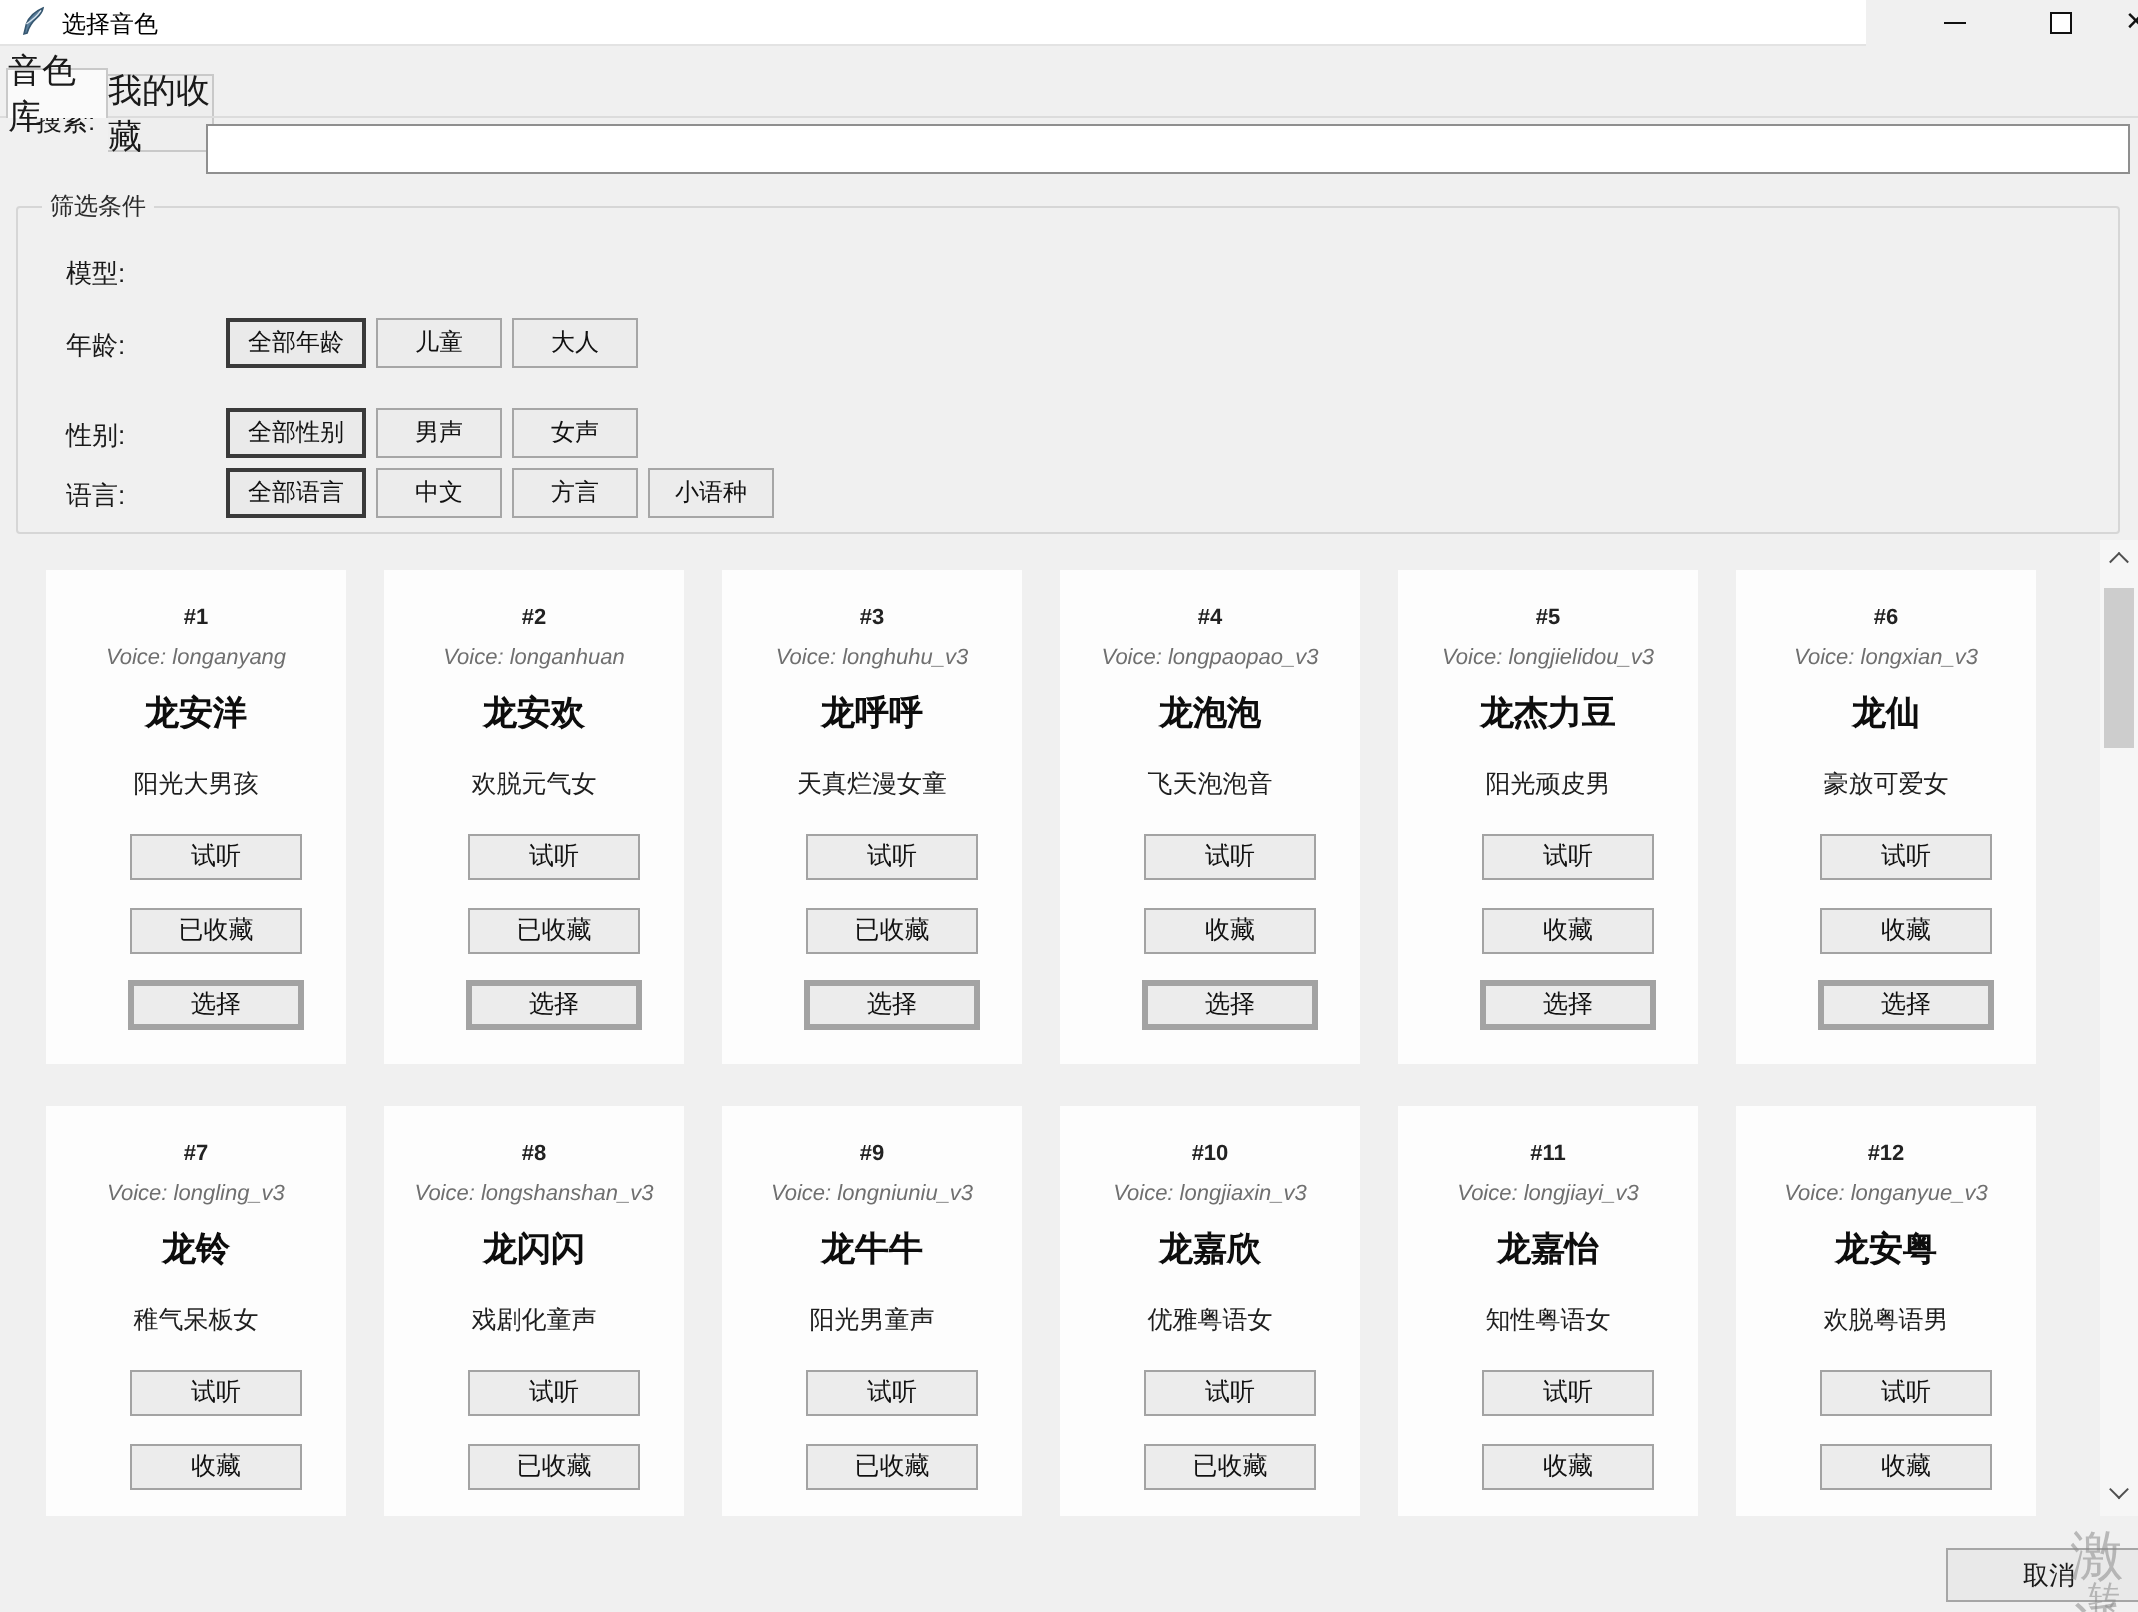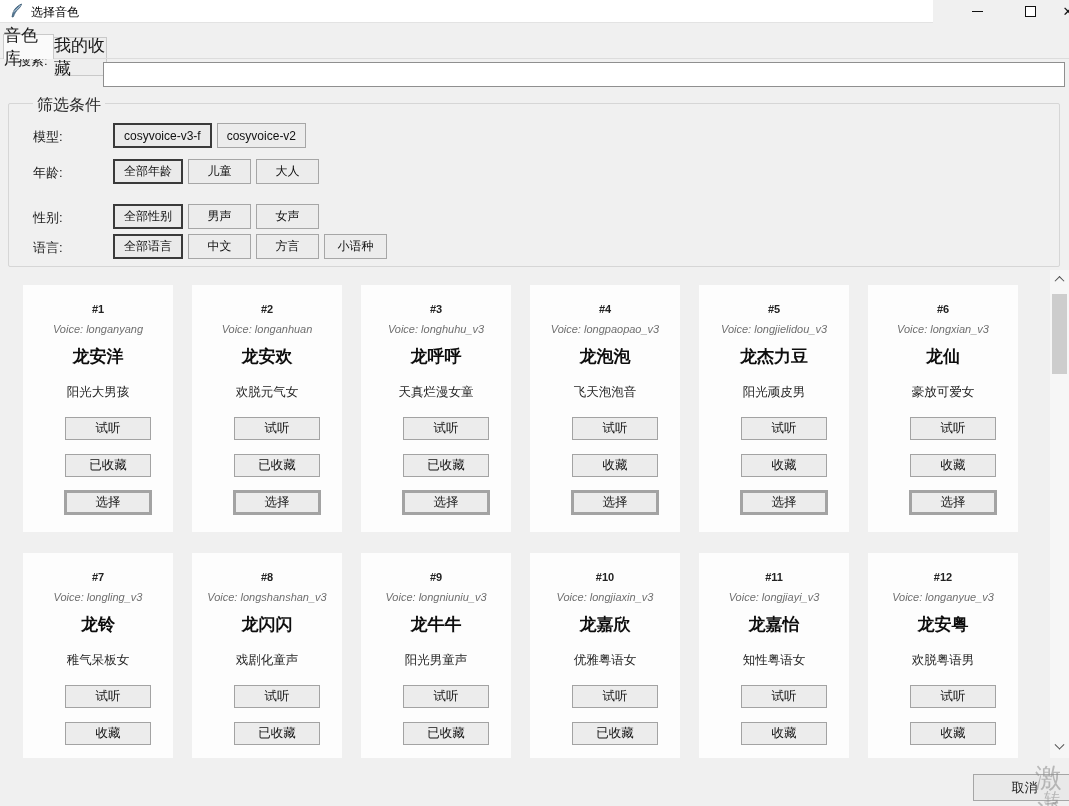--- a/index.html
+++ b/index.html
@@ -31,21 +31,21 @@
   .pane-line { position:absolute; left:0; top:58px; width:1069px; height:1px; background:#dcdcdc; }
   
   .search-label { position:absolute; left:18px; top:52px; font-size:13px; }
   .search-input { position:absolute; left:103px; top:62px; width:962px; height:25px;
     background:#ffffff; border:1px solid #8f8f8f; font-size:13px; padding:0 5px;
     font-family:inherit; outline:none; }
   
   .filters { position:absolute; left:8px; top:103px; width:1052px; height:164px;
     border:1px solid #d6d6d6; border-radius:2px; }
   .filters-legend { position:absolute; left:12px; top:-9px; background:#f0f0f0;
-    padding:0 4px; font-size:16px; color:#2a2a2a;margin-left:12px; }
+    padding:0 4px; font-size:12px; color:#2a2a2a; }
   .frow { position:absolute; left:0; width:100%; height:26px; }
   .frow-label { position:absolute; left:24px; top:5px; font-size:13px; }
   .frow-btns { position:absolute; left:104px; top:0; display:flex; gap:5px; }
   .fbtn { min-width:63px; height:25px; padding:0 9px; display:flex; align-items:center;
     justify-content:center; font-size:12px; background:#ececec; border:1px solid #a6a6a6;
     color:#111; cursor:default; }
   .fbtn.selected { border:2px solid #3a3a3a; background:#eaeaea; }
   
   .canvas { position:absolute; left:8px; top:270px; width:1042px; height:488px;
     background:#f0f0f0; overflow:hidden; }
@@ -108,24 +108,20 @@
 <div class="pane-line"></div>
 
 <span class="search-label">搜索:</span>
 <input class="search-input" type="text" value="" style="">
 
 <div class="filters">
   <span class="filters-legend">筛选条件</span>
   <div id="filter-rows">
   <div class="frow" style="top: 19px;">
     <span class="frow-label">模型:</span>
-    <span class="frow-btns">
-          <span class="fbtn selected">cosyvoice-v3-f</span>
-          <span class="fbtn">cosyvoice-v2</span>
-        </span>
   </div>
 
   <div class="frow" style="top: 55px;">
     <span class="frow-label">年龄:</span>
     <span class="frow-btns">
           <span class="fbtn selected">全部年龄</span>
           <span class="fbtn">儿童</span>
           <span class="fbtn">大人</span>
         </span>
   </div>

